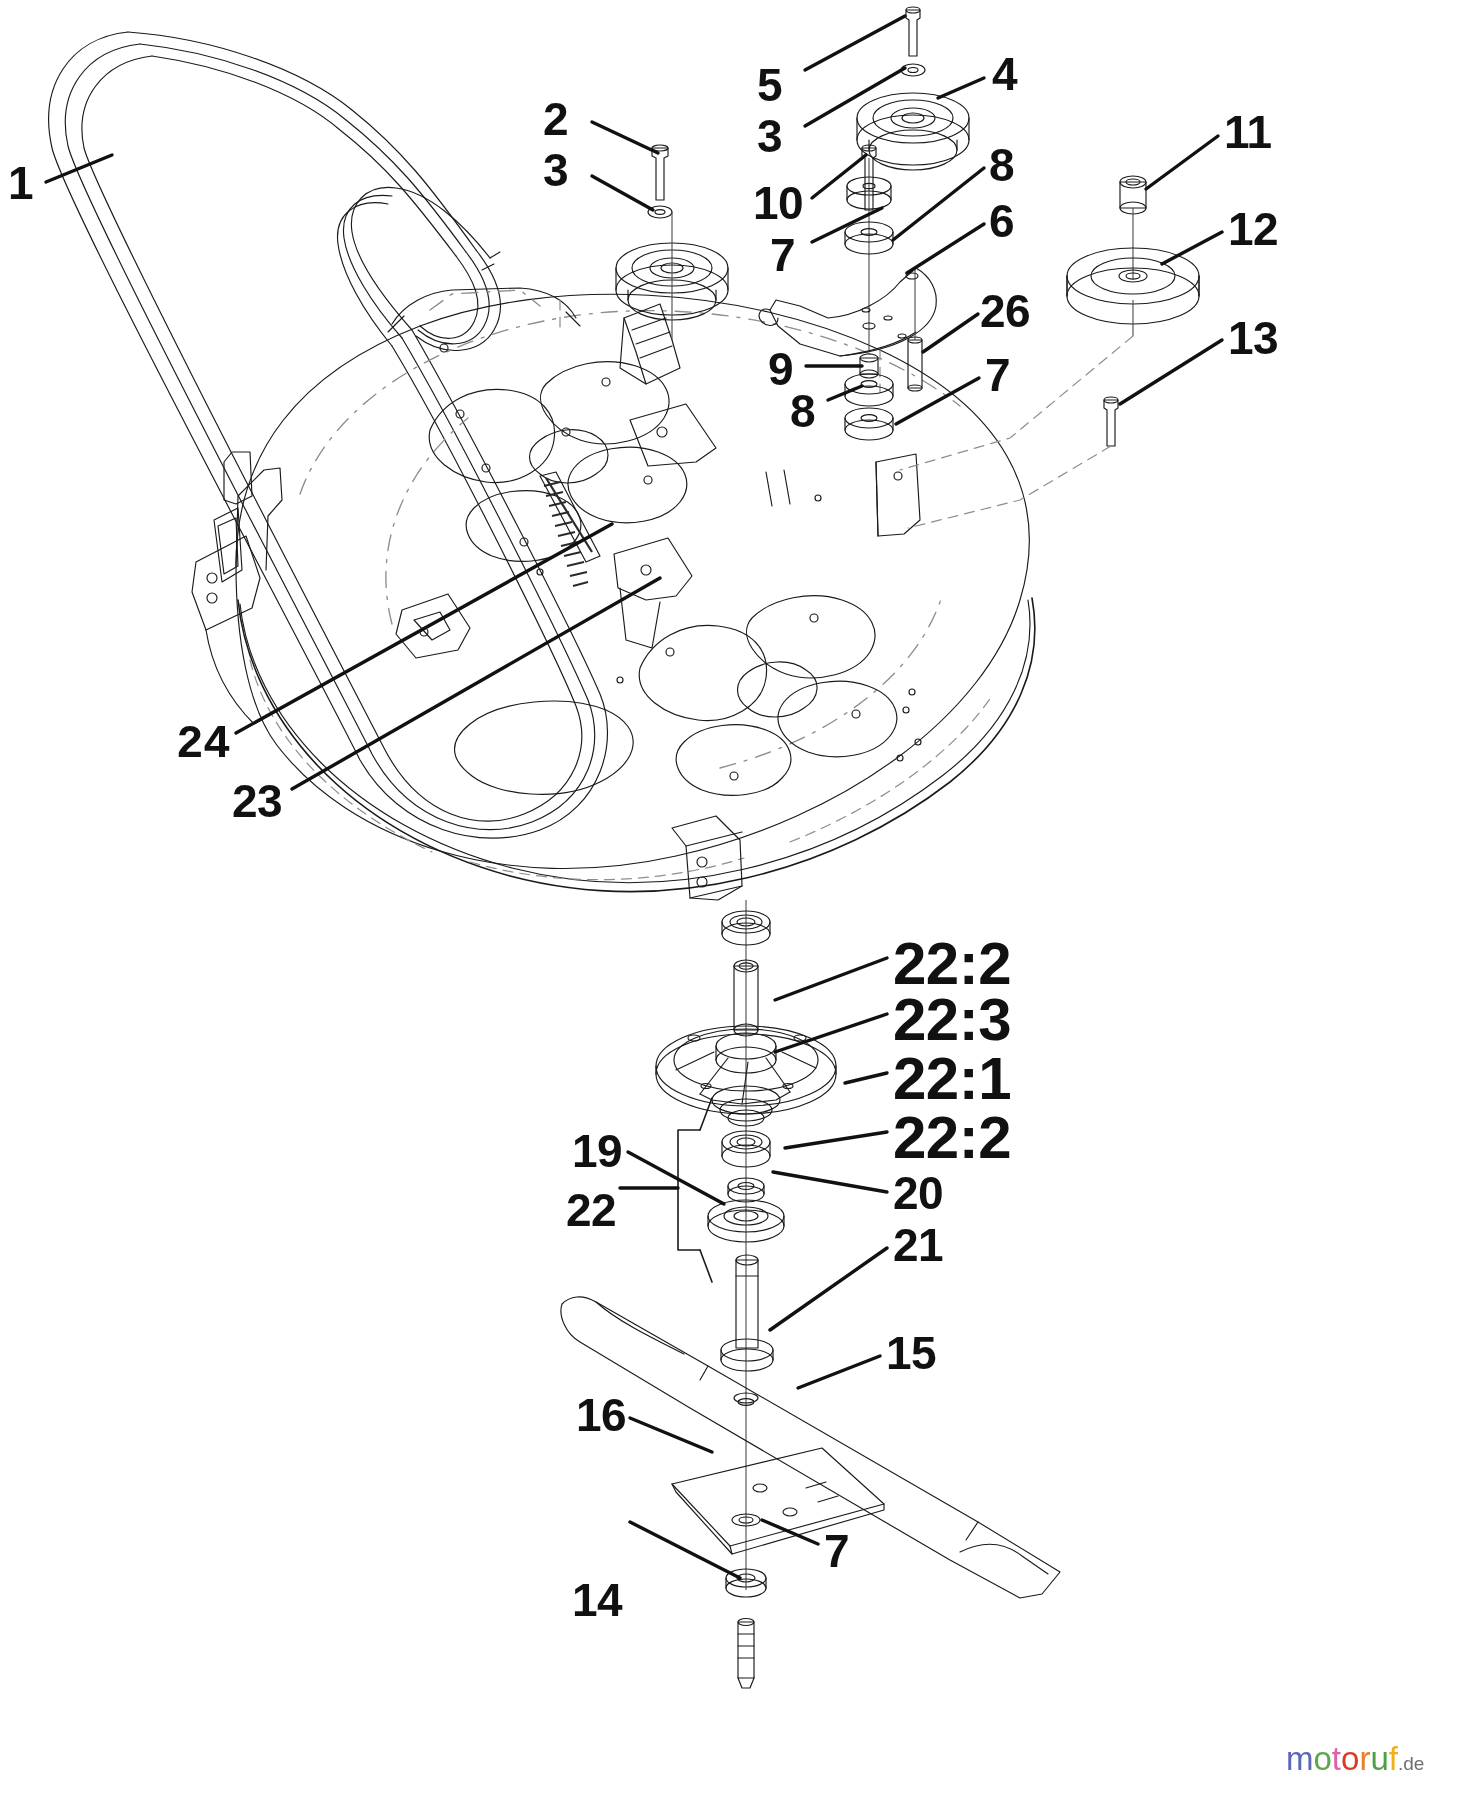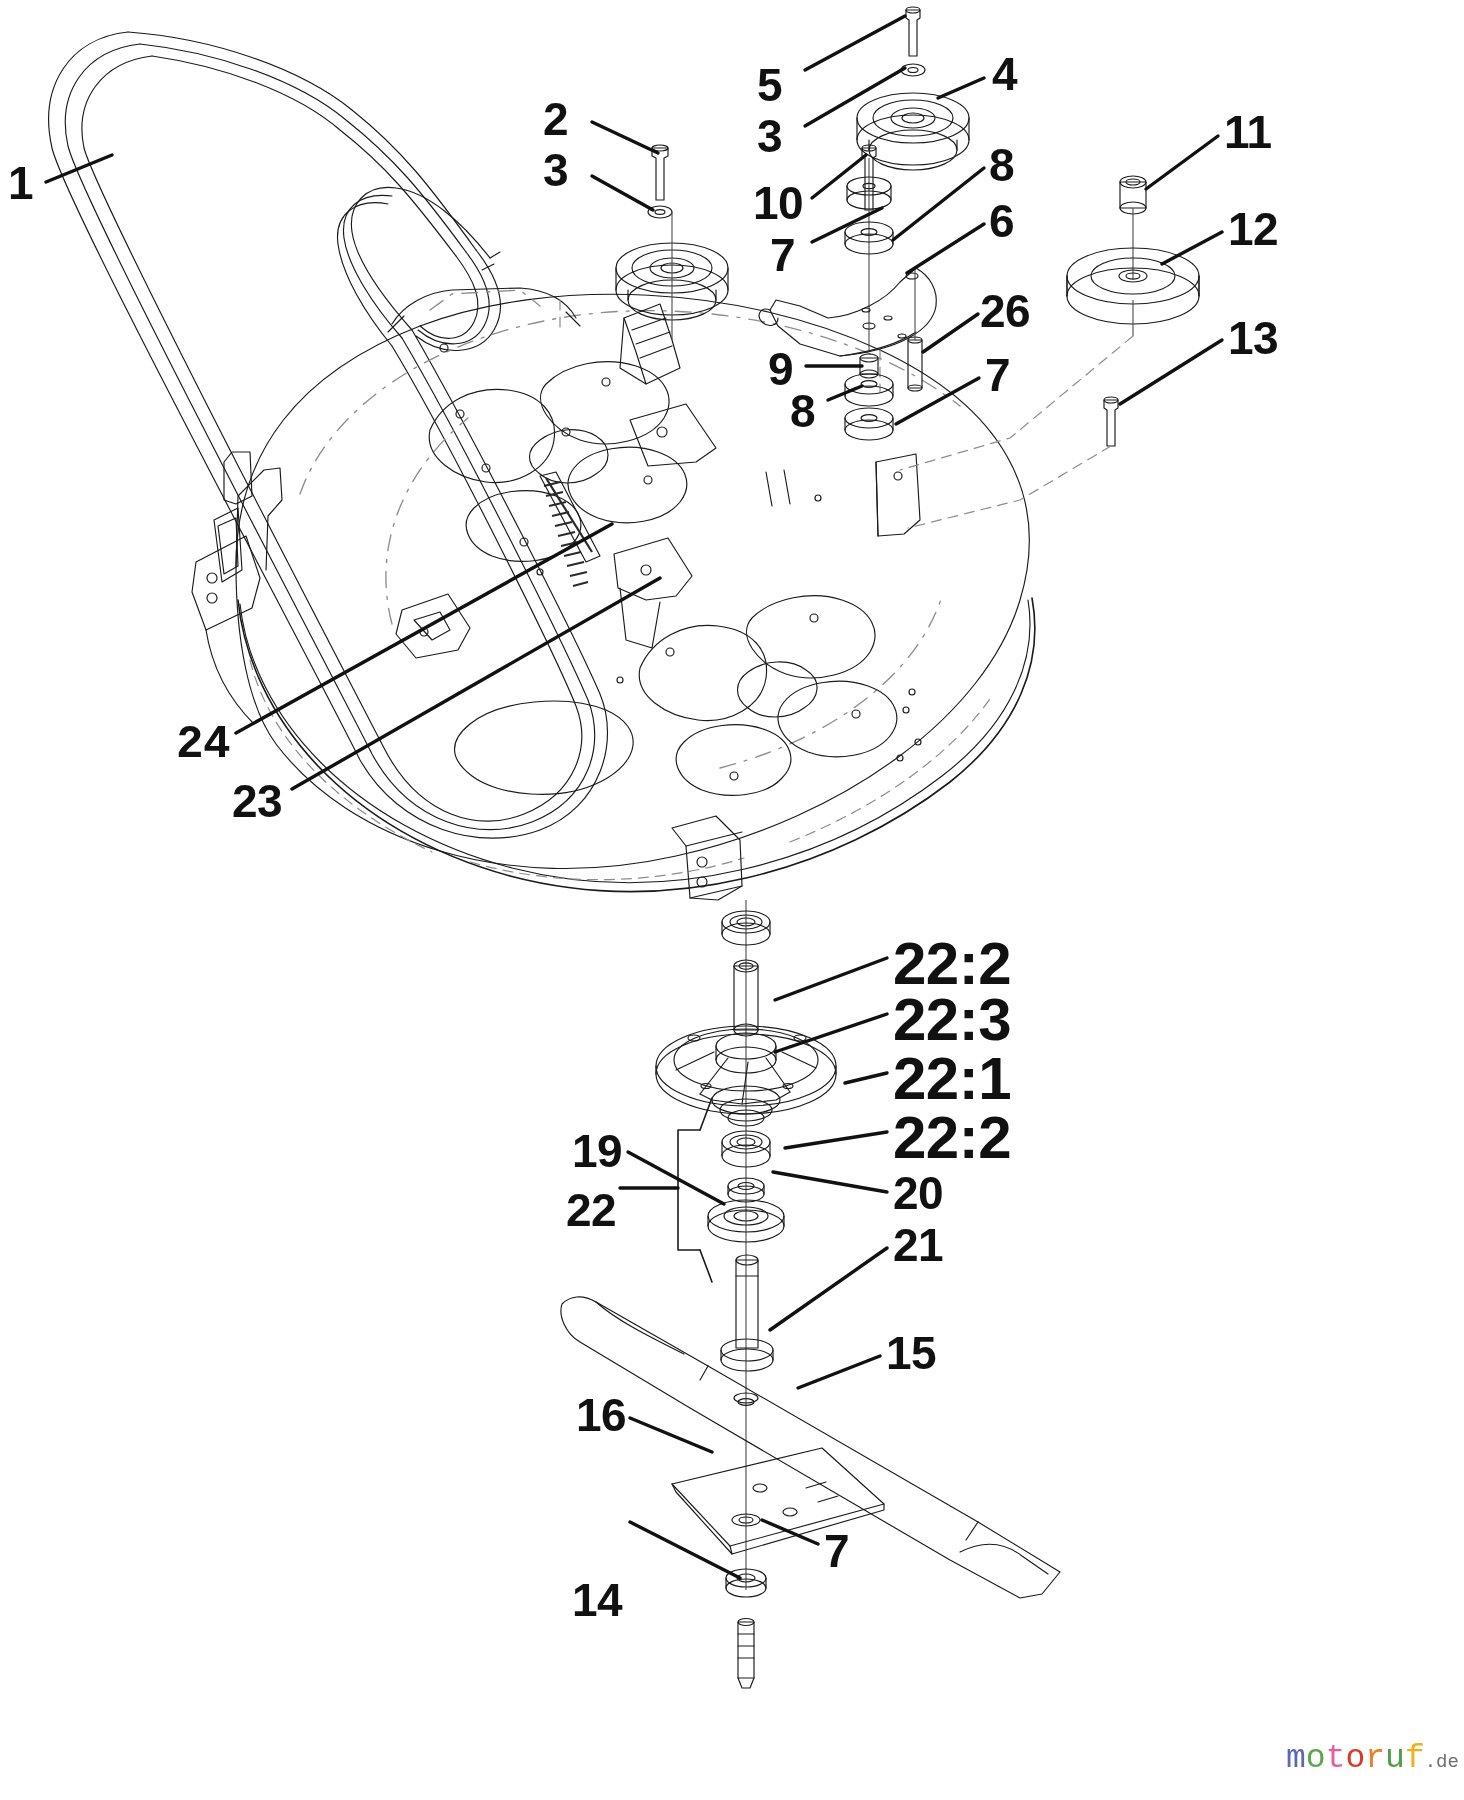--- a/index.html
+++ b/index.html
@@ -5,21 +5,21 @@
   html,body{margin:0;padding:0;background:#ffffff;}
   body{width:1464px;height:1800px;position:relative;overflow:hidden;
        font-family:"Liberation Sans", sans-serif;}
   #stage{position:absolute;left:0;top:0;width:1464px;height:1800px;background:#fff;}
   #artboard{position:absolute;left:0;top:0;width:1464px;height:1800px;}
   .callout{position:absolute;font-family:"Liberation Sans", sans-serif;
            font-size:46px;font-weight:700;color:#111;line-height:1;
            letter-spacing:-0.5px;white-space:nowrap;}
   .callout.sub{font-size:60px;}
   #watermark{position:absolute;left:1286px;top:1742px;
-             font-family:Liberation Mono, monospace;font-size:33px;
+             font-family:Liberation Sans, sans-serif;font-size:33px;
              letter-spacing:0px;white-space:nowrap;line-height:1;}
   #watermark .l{display:inline-block;}
   #watermark .dom{font-size:19px;color:#6f6f6f;}
 </style>
 </head>
 <body>
 
 <div id="stage">
 
   <svg id="artboard" viewBox="0 0 1464 1800">

